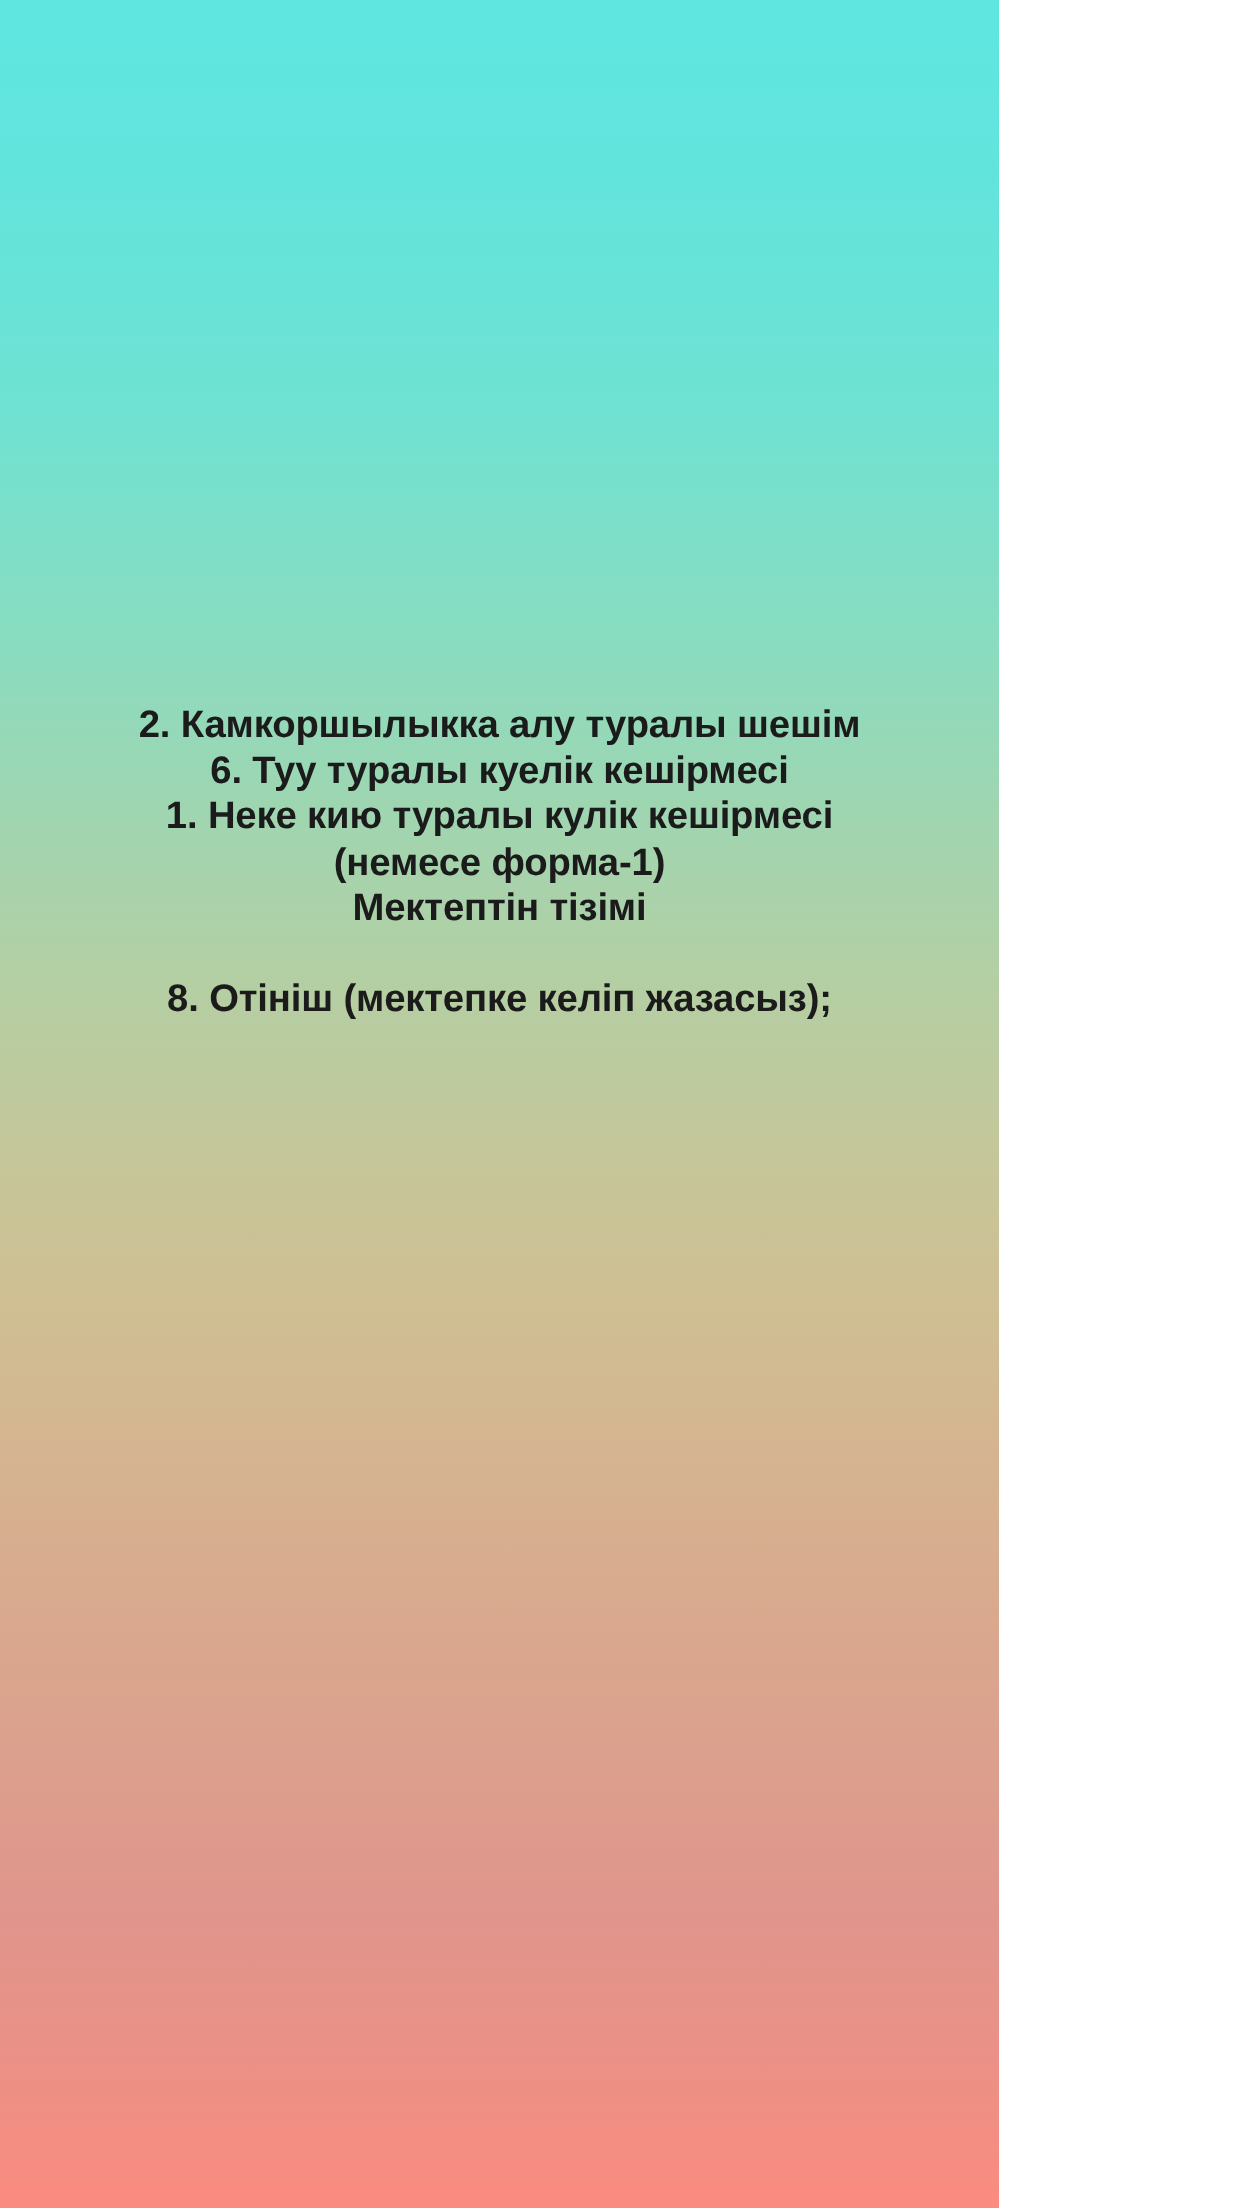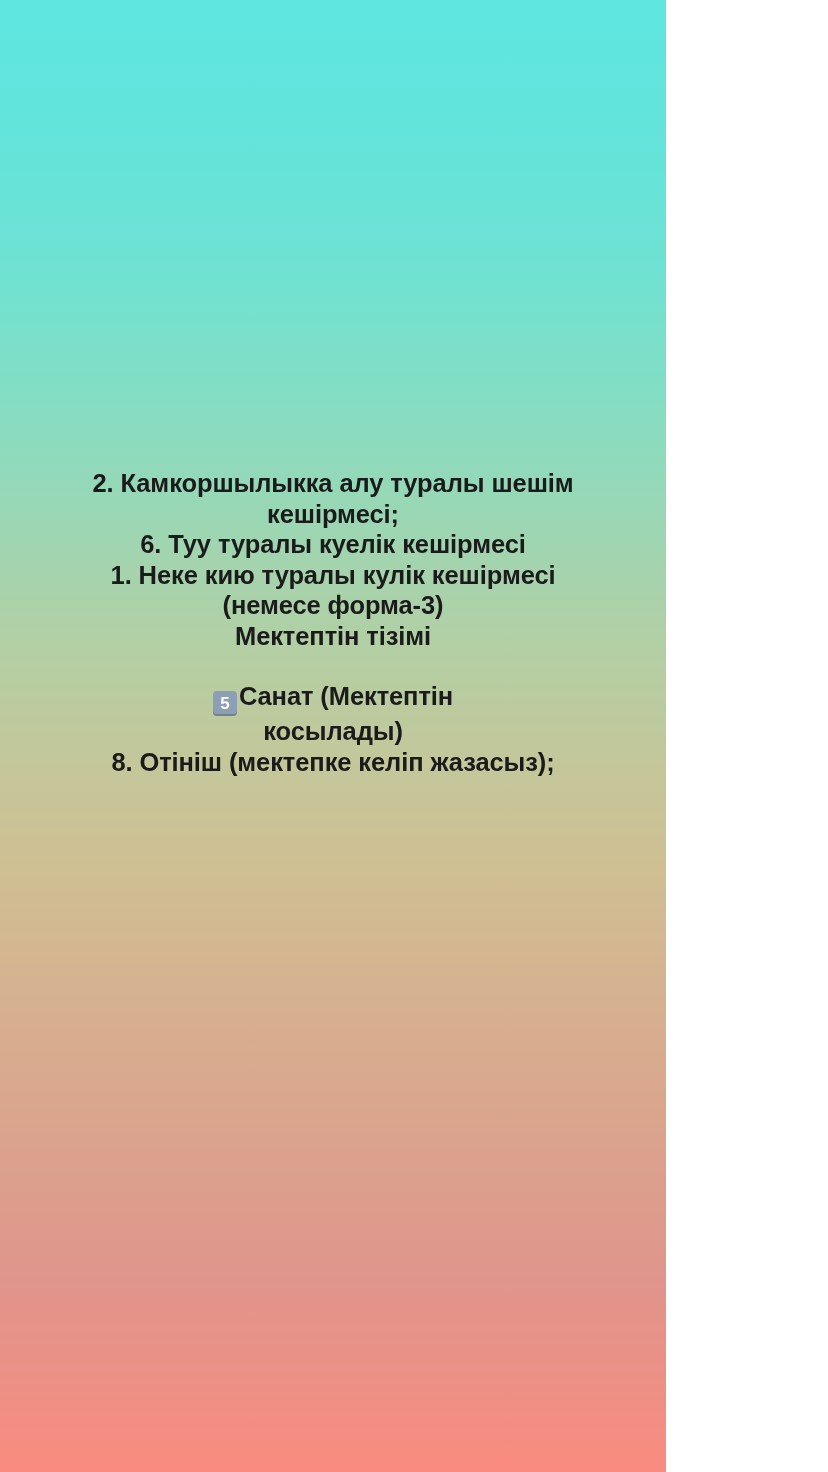--- a/index.html
+++ b/index.html
@@ -77,28 +77,25 @@
   }
 </style>
 </head>
 <body>
 
 <div class="story-canvas">
 
   <div class="text-block">
 
     <span class="line">2. Камкоршылыкка алу туралы шешім</span>
-    <span class="line">кешірмесі;</span>
     <span class="line">6. Туу туралы куелік кешірмесі</span>
     <span class="line">1. Неке кию туралы кулік кешірмесі</span>
-    <span class="line">(немесе форма-3)</span>
+    <span class="line">(немесе форма-1)</span>
     <span class="line">Мектептін тізімі</span>
 
     <span class="spacer-line"></span>
 
-    <span class="emoji-line"><span class="keycap">5</span><span>Санат (Мектептін</span></span>
 
-    <span class="line">косылады)</span>
     <span class="line">8. Отініш (мектепке келіп жазасыз);</span>
 
   </div>
 
 </div>
 
 </body></html>

